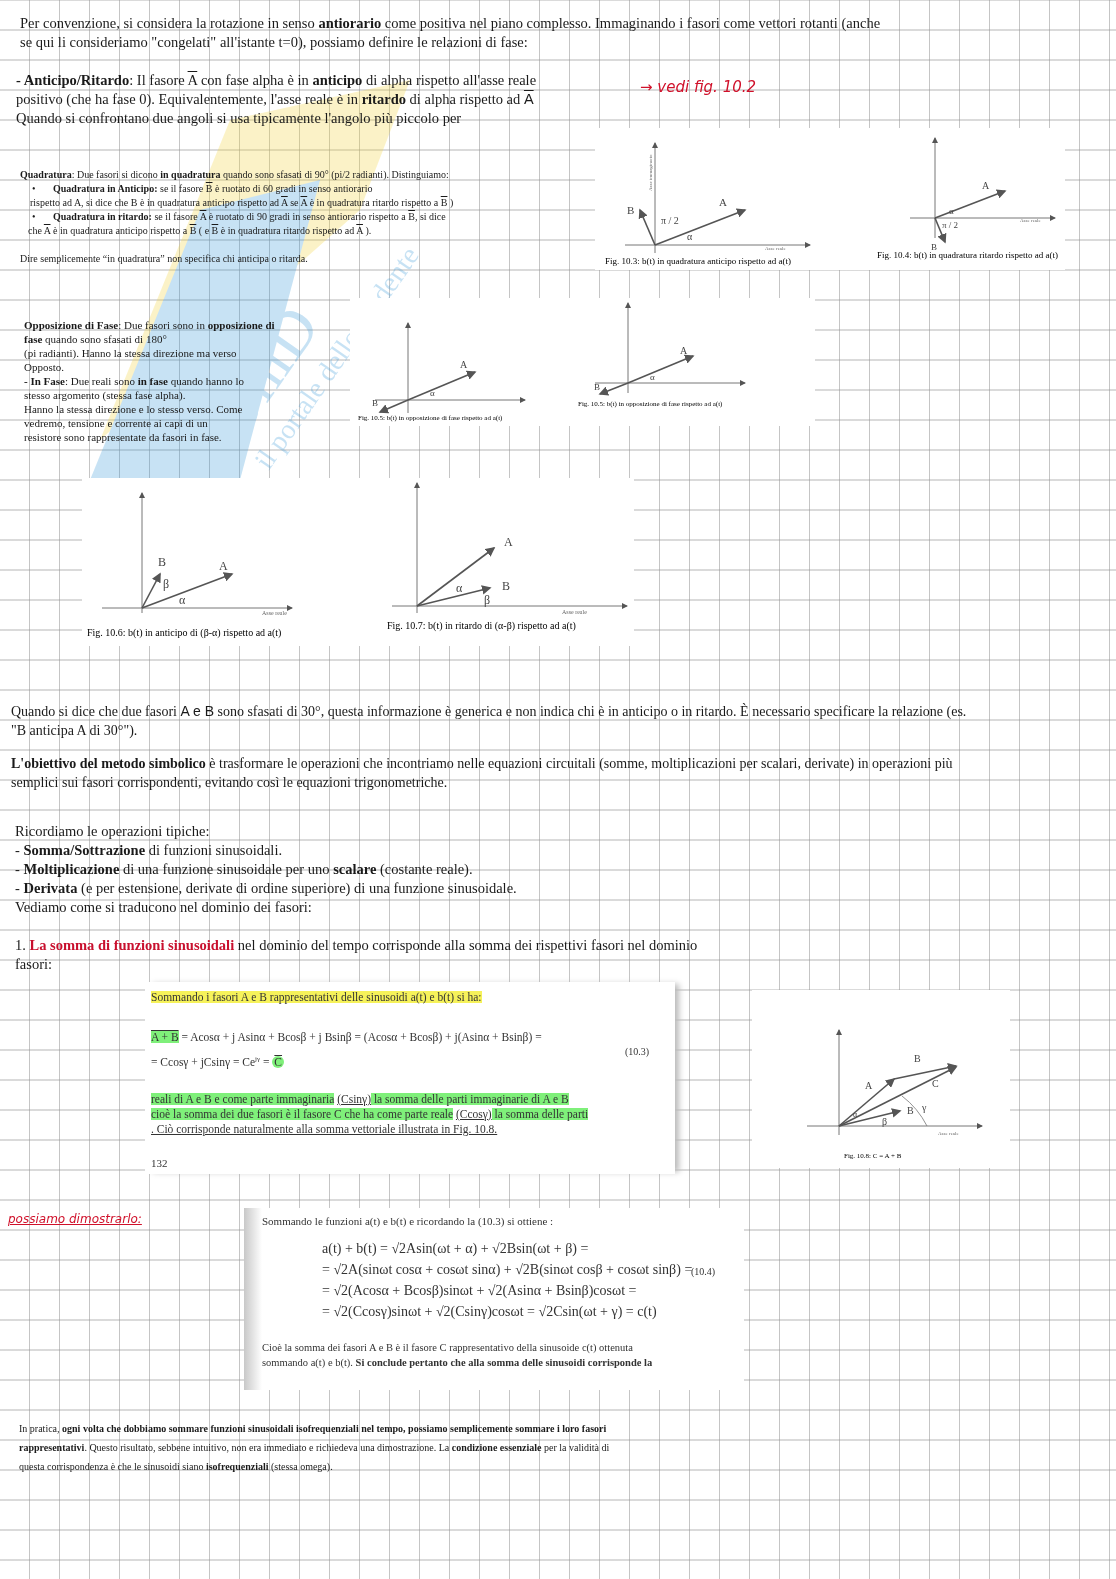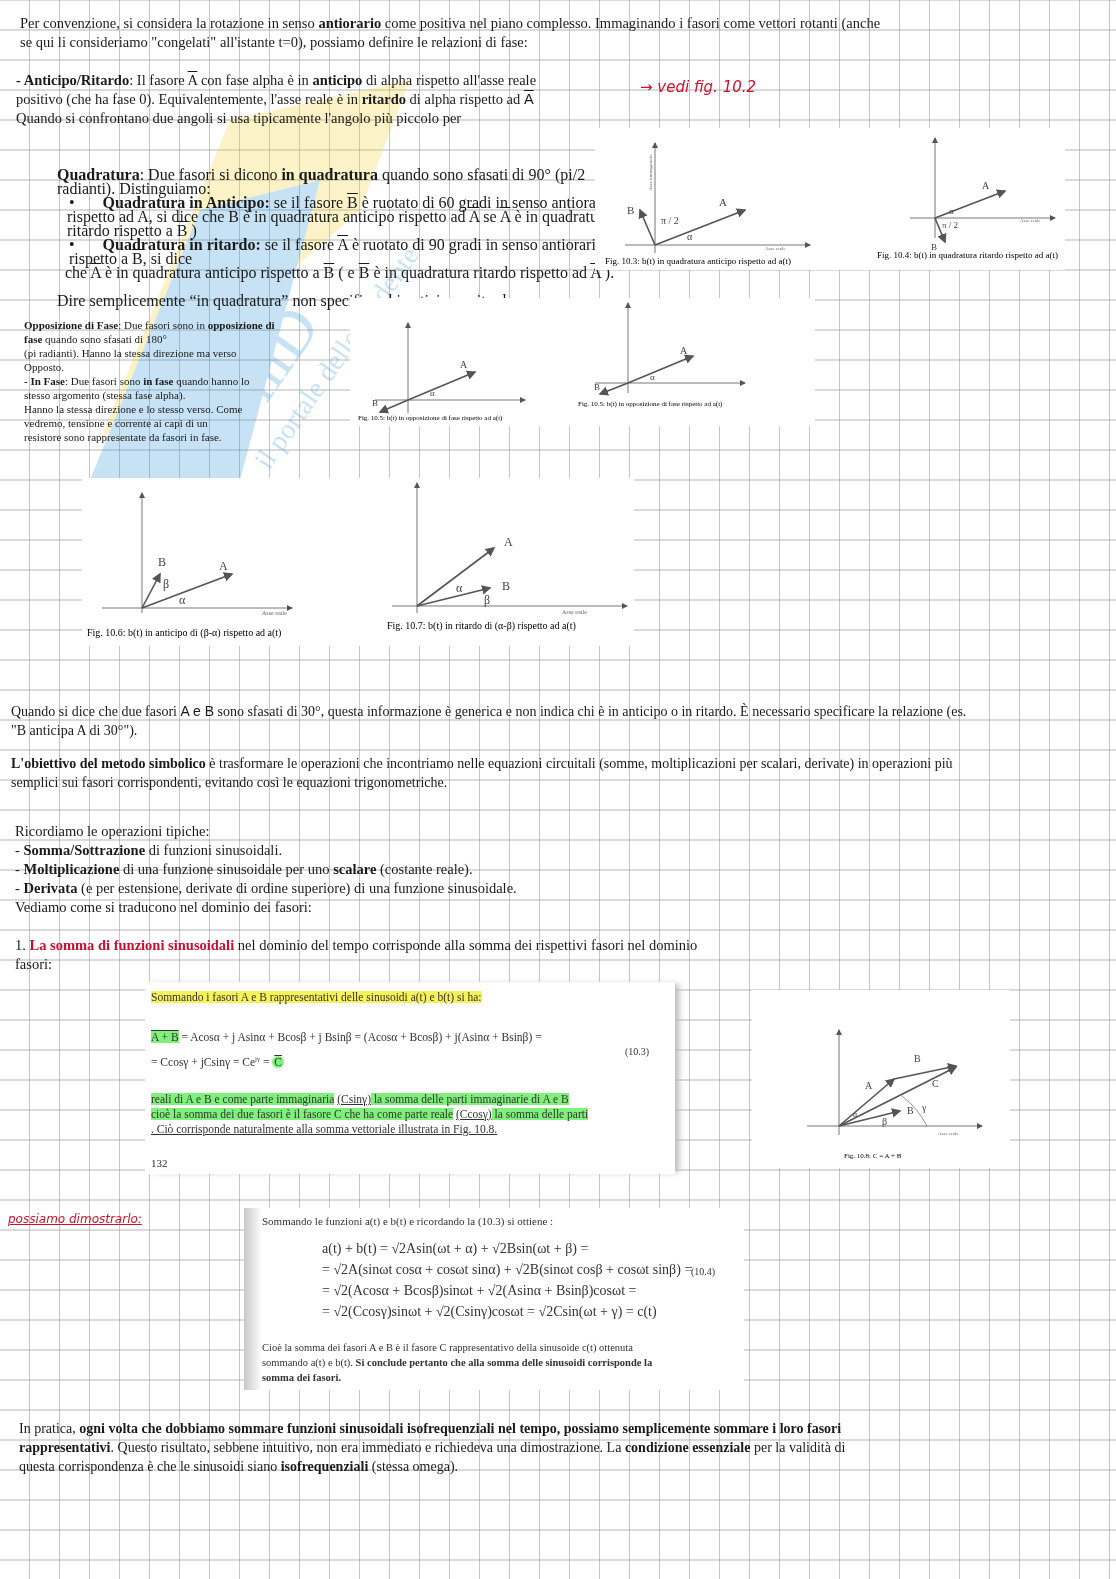--- a/index.html
+++ b/index.html
@@ -48,21 +48,21 @@
   <div>se qui li consideriamo "congelati" all'istante t=0), possiamo definire le relazioni di fase:</div>
 </div>
 
 <div class="abs txt" style="left:16px;top:71px;width:600px;">
   <div><b>- Anticipo/Ritardo</b><span>: Il fasore </span><span class="ov">A</span><span> con fase alpha è in </span><b>anticipo</b><span> di alpha rispetto all'asse reale</span></div>
   <div><span>positivo (che ha fase 0). Equivalentemente, l'asse reale è in </span><b>ritardo</b><span> di alpha rispetto ad </span><span class="ov" style="font-family:'Liberation Sans',sans-serif">A</span></div>
   <div>Quando si confrontano due angoli si usa tipicamente l'angolo più piccolo per</div>
 </div>
 <div class="abs hand" style="left:640px;top:78px;">→ vedi fig. 10.2</div>
 
-<div class="abs sm2" style="left:20px;top:168px;width:560px;font-size:16px;line-height:14px;margin-left:37px;">
+<div class="abs sm2" style="left:20px;top:168px;width:560px;font-size:10px;line-height:14px;">
   <div><b>Quadratura</b><span>: Due fasori si dicono </span><b>in quadratura</b><span> quando sono sfasati di 90° (pi/2 radianti). Distinguiamo:</span></div>
   <div style="padding-left:12px;"><span>•</span>&nbsp;&nbsp;&nbsp;&nbsp;&nbsp;&nbsp;&nbsp;<b>Quadratura in Anticipo:</b><span> se il fasore </span><span class="ov">B</span><span> è ruotato di 60 gradi in senso antiorario</span></div>
   <div style="padding-left:10px;"><span>rispetto ad A, si dice che B è in quadratura anticipo rispetto ad </span><span class="ov">A</span><span> se </span><span class="ov">A</span><span> è in quadratura ritardo rispetto a </span><span class="ov">B</span><span> )</span></div>
   <div style="padding-left:12px;"><span>•</span>&nbsp;&nbsp;&nbsp;&nbsp;&nbsp;&nbsp;&nbsp;<b>Quadratura in ritardo:</b><span> se il fasore </span><span class="ov">A</span><span> è ruotato di 90 gradi in senso antiorario rispetto a </span><span class="ov">B</span><span>, si dice</span></div>
   <div style="padding-left:8px;"><span>che </span><span class="ov">A</span><span> è in quadratura anticipo rispetto a </span><span class="ov">B</span><span> ( e </span><span class="ov">B</span><span> è in quadratura ritardo rispetto ad </span><span class="ov">A</span><span> ).</span></div>
   <div style="margin-top:14px;">Dire semplicemente “in quadratura” non specifica chi anticipa o ritarda.</div>
 </div>
 
 <div class="abs panel" style="left:595px;top:128px;width:470px;height:142px;">
   <svg width="470" height="142">
@@ -95,21 +95,21 @@
     <text x="425" y="94" font-size="5" fill="#666">Asse reale</text>
     <text x="282" y="130" class="fig-caption">Fig. 10.4: b(t) in quadratura ritardo rispetto ad a(t)</text>
   </svg>
 </div>
 
 <div class="abs sm2" style="left:24px;top:318px;width:300px;font-size:11px;line-height:14px;">
   <div><b>Opposizione di Fase</b><span>: Due fasori sono in </span><b>opposizione di</b></div>
   <div><b>fase</b><span> quando sono sfasati di 180°</span></div>
   <div>(pi radianti). Hanno la stessa direzione ma verso</div>
   <div>Opposto.</div>
-  <div><b>- In Fase</b><span>: Due fasori sono </span><b>in fase</b><span> quando hanno lo</span></div>
+  <div><b>- In Fase</b><span>: Due reali sono </span><b>in fase</b><span> quando hanno lo</span></div>
   <div>stesso argomento (stessa fase alpha).</div>
   <div>Hanno la stessa direzione e lo stesso verso. Come</div>
   <div>vedremo, tensione e corrente ai capi di un</div>
   <div>resistore sono rappresentate da fasori in fase.</div>
 </div>
 
 <div class="abs panel" style="left:350px;top:298px;width:465px;height:128px;">
   <svg width="465" height="128">
     <defs>
       <marker id="ar2" markerWidth="6" markerHeight="6" refX="5" refY="3" orient="auto">
@@ -234,21 +234,20 @@
   <div class="book abs" style="left:78px;top:30px;font-size:14px;line-height:21px;">
     <div>a(t) + b(t) = √2Asin(ωt + α) + √2Bsin(ωt + β) =</div>
     <div>= √2A(sinωt cosα + cosωt sinα) + √2B(sinωt cosβ + cosωt sinβ) =</div>
     <div>= √2(Acosα + Bcosβ)sinωt + √2(Asinα + Bsinβ)cosωt =</div>
     <div>= √2(Ccosγ)sinωt + √2(Csinγ)cosωt = √2Csin(ωt + γ) = c(t)</div>
   </div>
   <div class="book abs" style="left:447px;top:56px;font-size:10px;">(10.4)</div>
   <div class="book abs" style="left:18px;top:132px;width:470px;font-size:10.5px;line-height:15px;">
     <div>Cioè la somma dei fasori  A  e  B  è il fasore  C  rappresentativo della sinusoide c(t) ottenuta</div>
     <div><span>sommando a(t) e b(t). </span><b>Si conclude pertanto che alla somma delle sinusoidi corrisponde la</b></div>
-    <div><b>somma dei fasori.</b></div>
   </div>
 </div>
 
-<div class="abs txt" style="left:19px;top:1419px;width:1000px;font-size:14px;">
+<div class="abs txt" style="left:19px;top:1419px;width:1000px;font-size:10px;">
   <div><span>In pratica, </span><b>ogni volta che dobbiamo sommare funzioni sinusoidali isofrequenziali nel tempo, possiamo semplicemente sommare i loro fasori</b></div>
   <div><b>rappresentativi</b><span>. Questo risultato, sebbene intuitivo, non era immediato e richiedeva una dimostrazione. La </span><b>condizione essenziale</b><span> per la validità di</span></div>
   <div><span>questa corrispondenza è che le sinusoidi siano </span><b>isofrequenziali</b><span> (stessa omega).</span></div>
 </div>
 
 </body></html>

